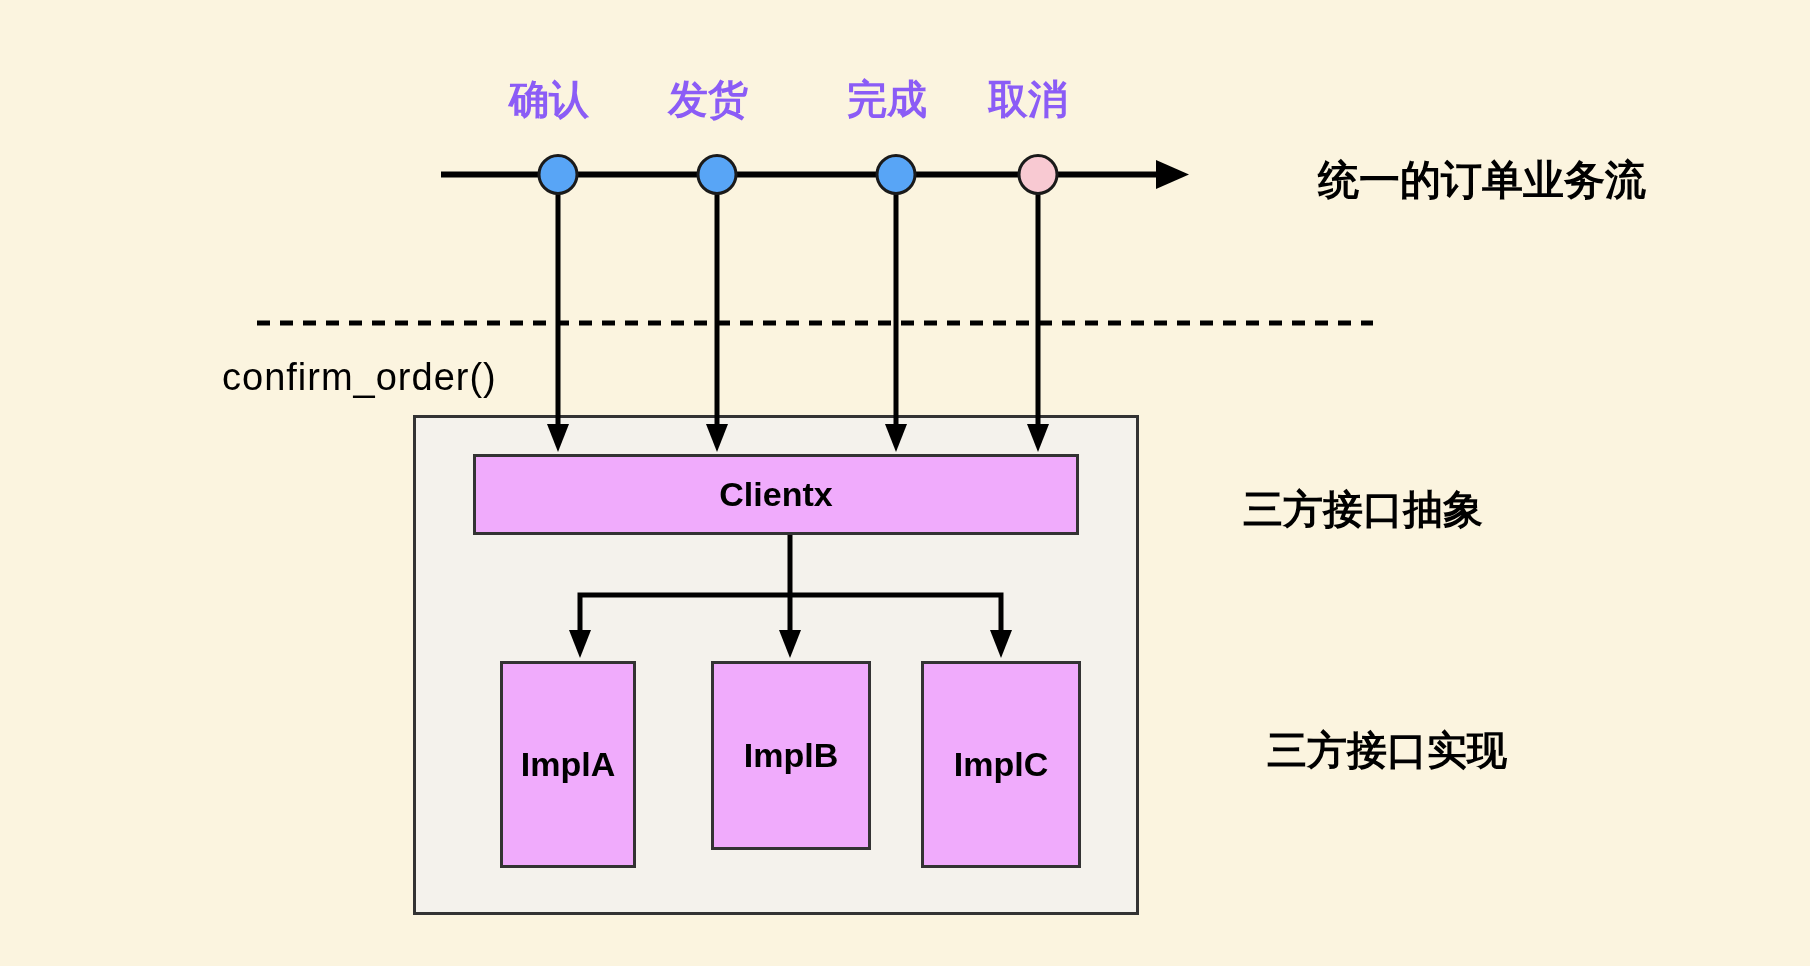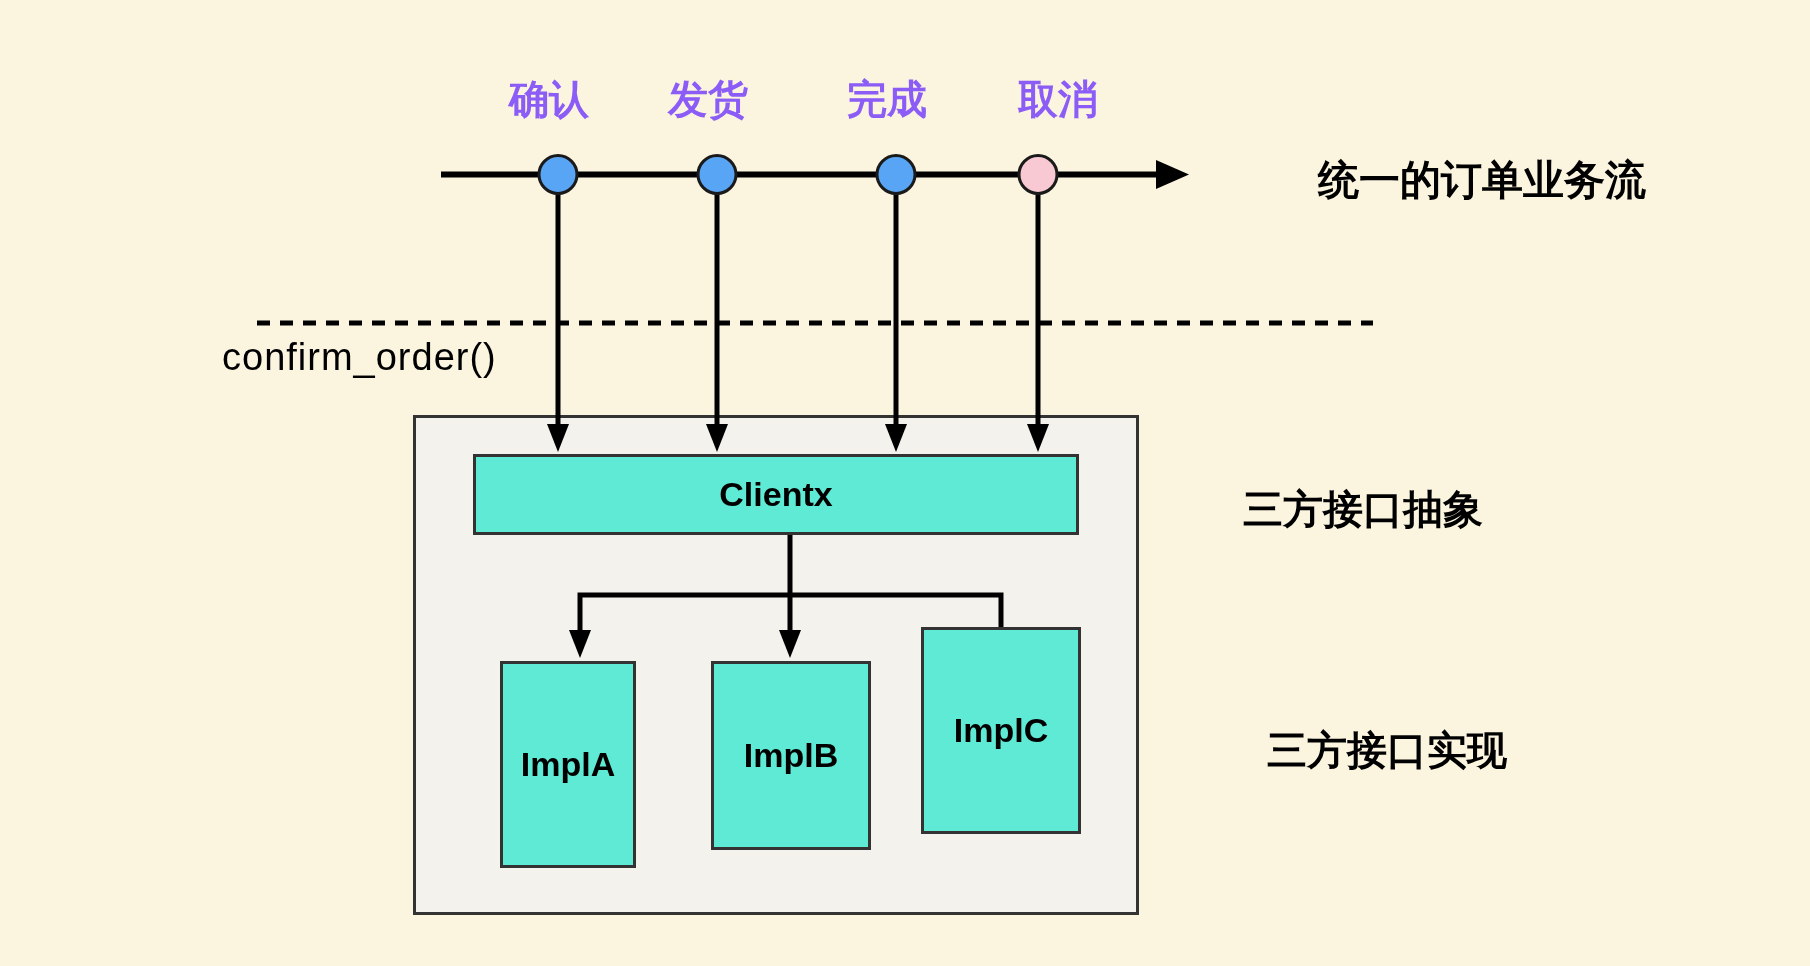--- a/index.html
+++ b/index.html
@@ -17,54 +17,54 @@
     left:413px;top:415px;width:726px;height:500px;
     background:#f4f2ec;
     border:3px solid #333;
     box-sizing:border-box;
     z-index:1;
   }
   
   .wires{left:0;top:0;width:1810px;height:966px;z-index:2;}
   
   .ybox{
-    background:#5eead4;
+    background:#f0abfc;
     border:3px solid #333;
     box-sizing:border-box;
     display:flex;align-items:center;justify-content:center;
     font-size:34px;font-weight:600;color:#000;
     z-index:3;
   }
   .client-box{left:473px;top:454px;width:606px;height:81px;}
   .impl-a{left:500px;top:661px;width:136px;height:207px;}
   .impl-b{left:711px;top:661px;width:160px;height:189px;}
-  .impl-c{left:921px;top:627px;width:160px;height:207px;}
+  .impl-c{left:921px;top:661px;width:160px;height:207px;}
   
   .stage-label{
     width:140px;top:72px;
     text-align:center;
     font-size:40px;font-weight:700;color:#8b5cf6;
     z-index:3;
   }
   .stage-0{left:479px;}
   .stage-1{left:638px;}
   .stage-2{left:817px;}
-  .stage-3{left:958px;text-align:right;}
+  .stage-3{left:958px;}
   
   .side-label{
     left:1243px;
     font-size:40px;font-weight:700;color:#000;
     z-index:3;white-space:nowrap;
   }
   .flow-label{top:153px;left:1318px;font-size:41px;}
   .abstract-label{top:482px;}
   .impl-label{top:723px;margin-left:24px;}
   
   .method-label{
-    left:222px;top:336px;
+    left:222px;top:356px;
     font-size:38px;font-weight:500;color:#000;
     z-index:3;white-space:nowrap;
     letter-spacing:1px;
   }
 </style>
 </head>
 <body>
 
 <div class="abs outer-box"></div>
 

